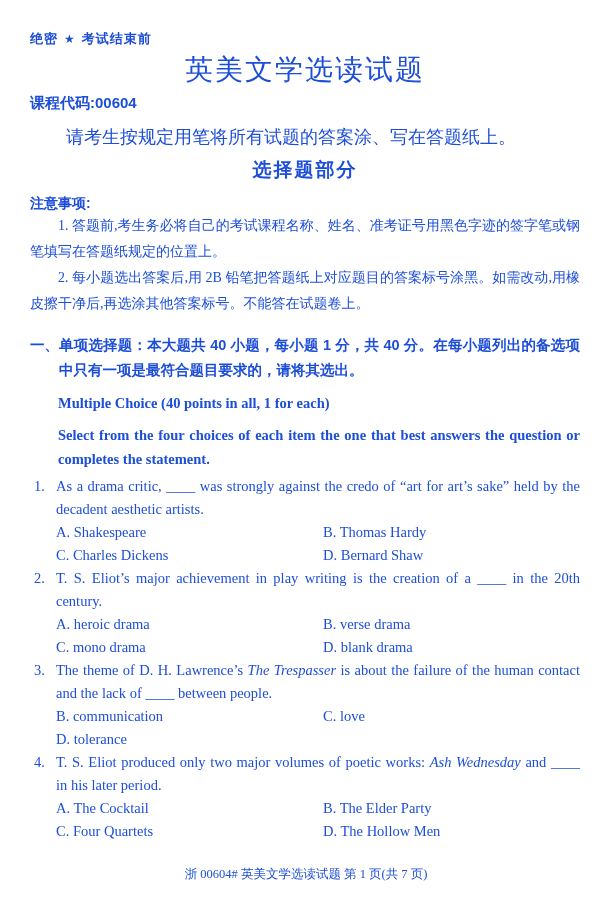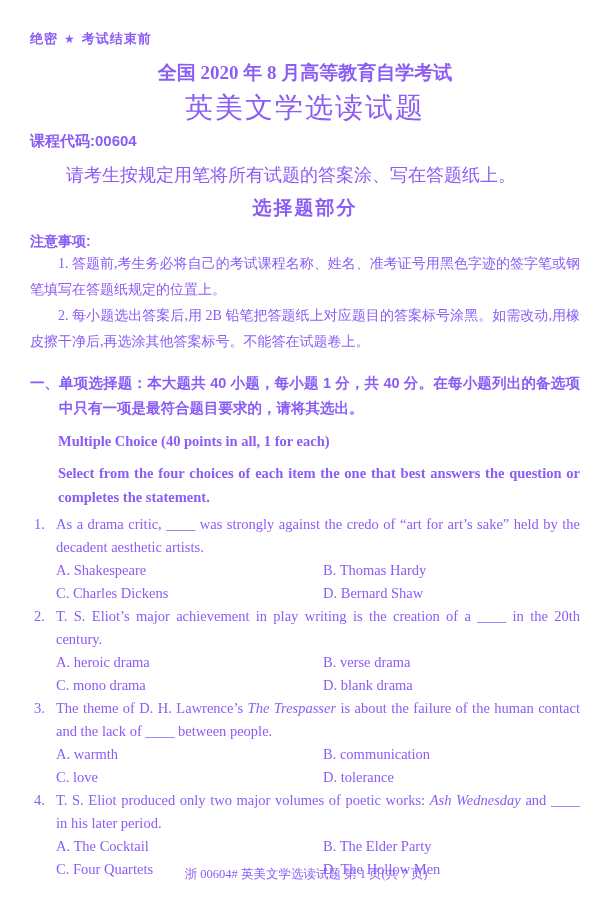--- a/index.html
+++ b/index.html
@@ -4,21 +4,21 @@
 <style>
   html, body { margin: 0; padding: 0; background: #e8e8e8; }
   .page {
     position: relative;
     width: 612px;
     height: 915px;
     margin: 0 auto;
     background: #ffffff;
     box-sizing: border-box;
     padding: 30px 32px 0 30px;
-    color: #8b5cf6;
+    color: #1d4ed8;
     font-family: "Liberation Serif", "DejaVu Serif", serif;
     overflow: hidden;
   }
   .zh-sans { font-family: "Liberation Sans", "DejaVu Sans", sans-serif; }
 
   .secrecy {
     font-family: "Liberation Sans", "DejaVu Sans", sans-serif;
     font-weight: bold;
     font-size: 13px;
     line-height: 18px;
@@ -126,21 +126,20 @@
 </style>
 </head>
 <body>
 
 <div class="page">
 
   <div class="secrecy">
     <span>绝密</span><span class="star">★</span><span>考试结束前</span>
   </div>
 
-  <div class="exam-session">全国 2020 年 8 月高等教育自学考试</div>
 
   <h1 class="paper-title">英美文学选读试题</h1>
 
   <div class="course-code">课程代码:00604</div>
 
   <p class="instruction">请考生按规定用笔将所有试题的答案涂、写在答题纸上。</p>
 
   <h2 class="section-part">选择题部分</h2>
 
   <div class="notes-heading">注意事项:</div>
@@ -181,21 +180,20 @@
           <span class="opt">D. blank drama</span>
         </div>
       </div>
     </div>
 
     <div class="question">
       <div class="q-num">3.</div>
       <div class="q-body">
         <div class="q-text"><span>The theme of D. H. Lawrence’s </span><i>The Trespasser</i><span> is about the failure of the human contact and the lack of ____ between people.</span></div>
         <div class="q-options">
-          <span class="opt">A. warmth</span>
           <span class="opt">B. communication</span>
           <span class="opt">C. love</span>
           <span class="opt">D. tolerance</span>
         </div>
       </div>
     </div>
 
     <div class="question">
       <div class="q-num">4.</div>
       <div class="q-body">

